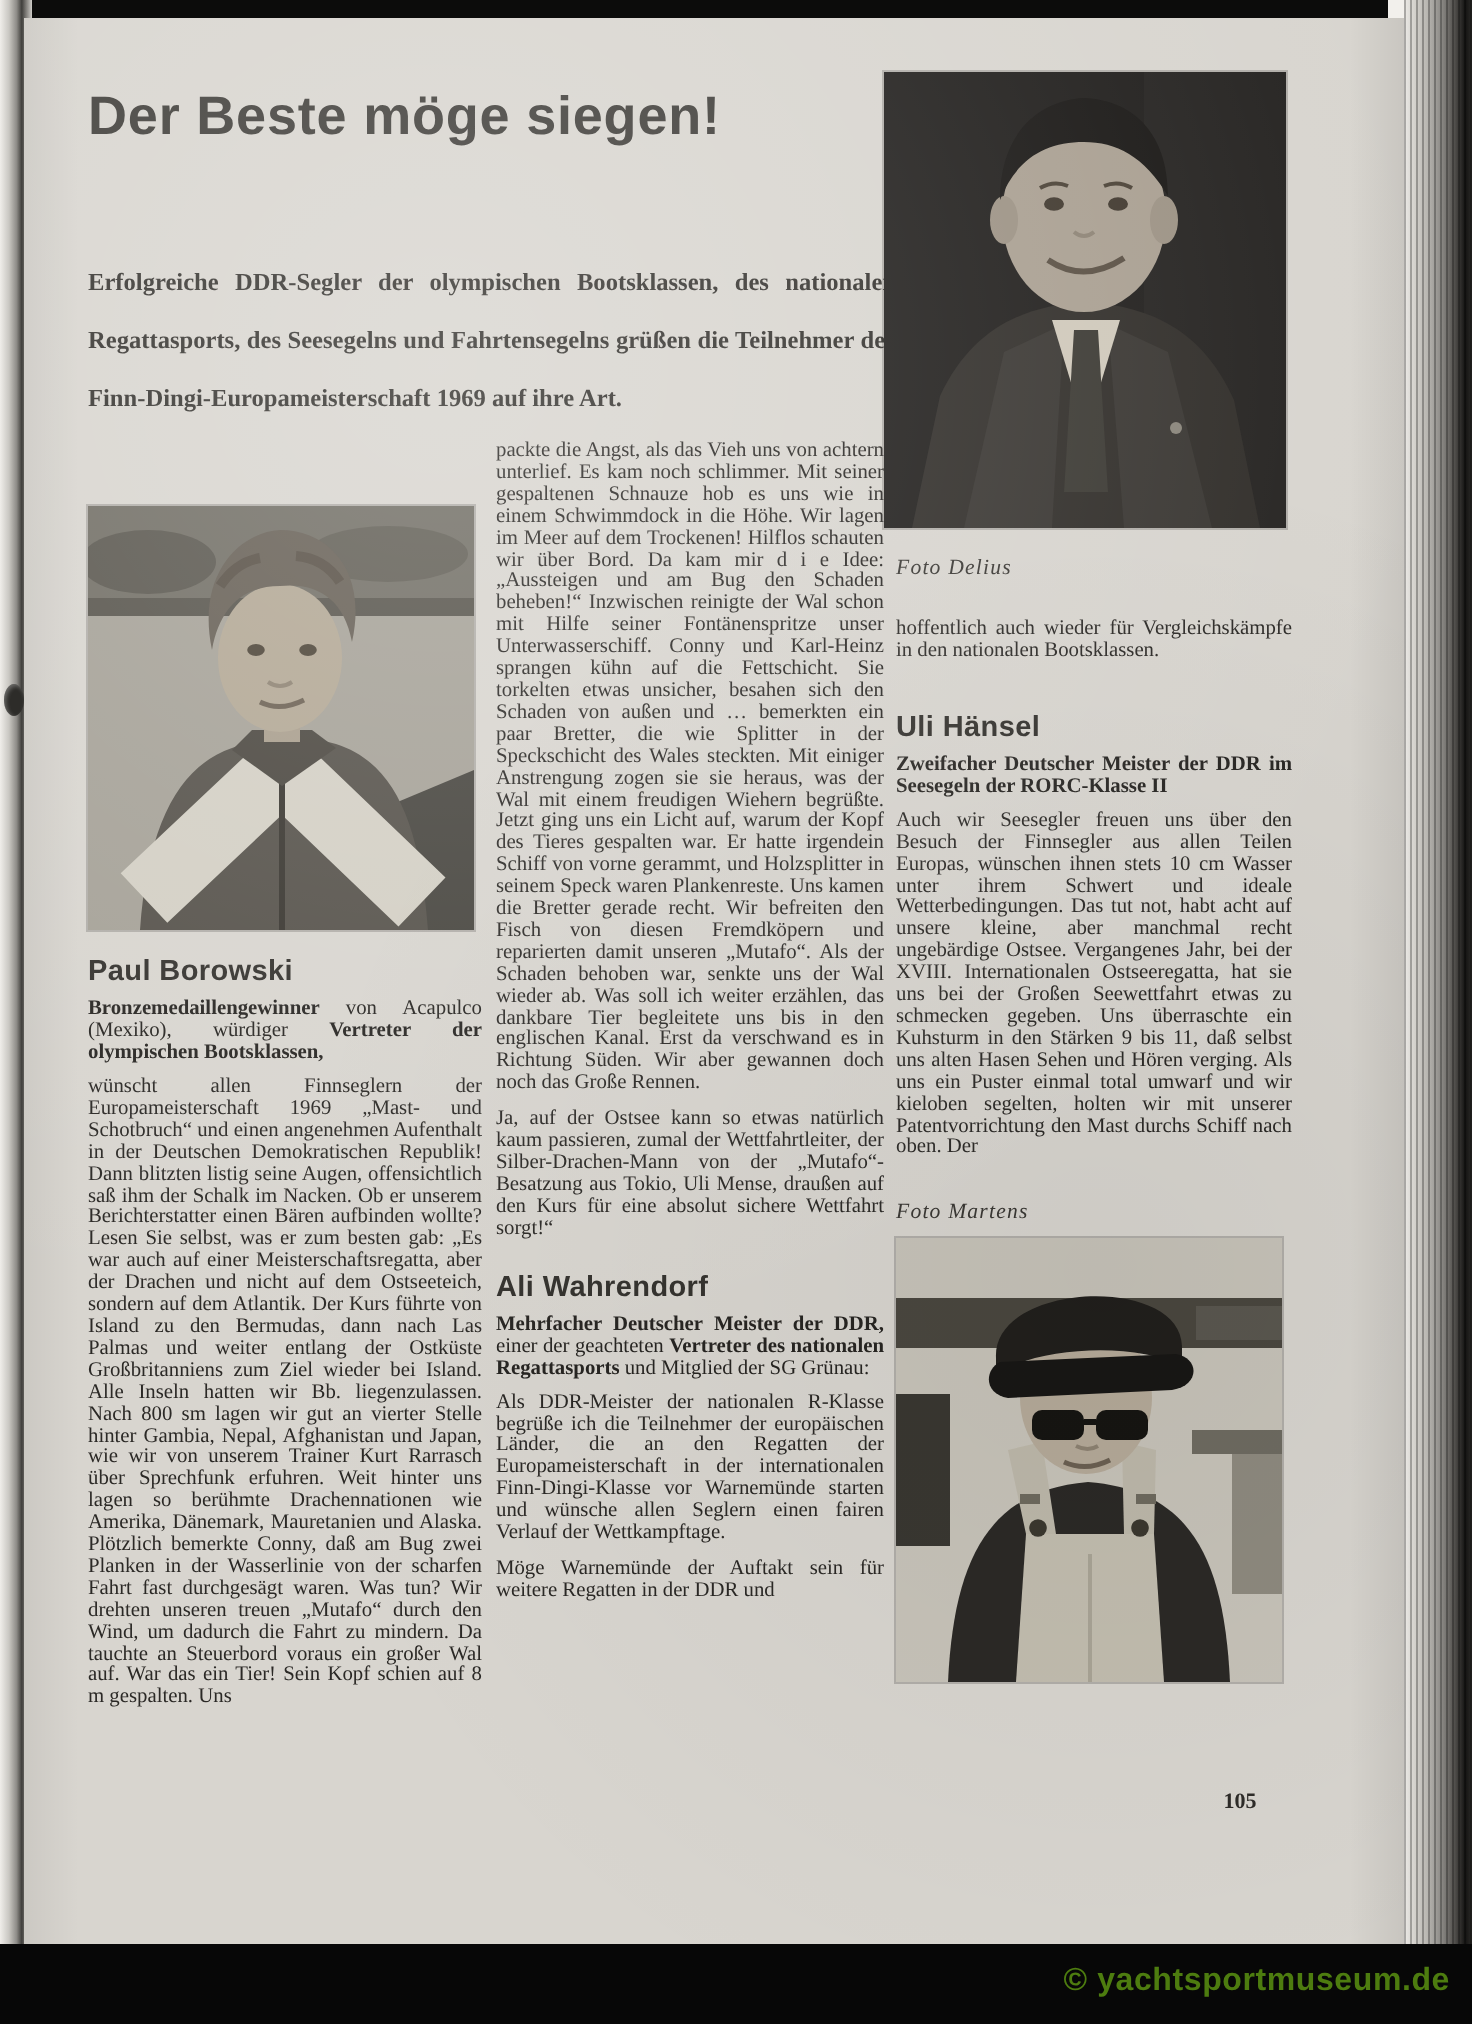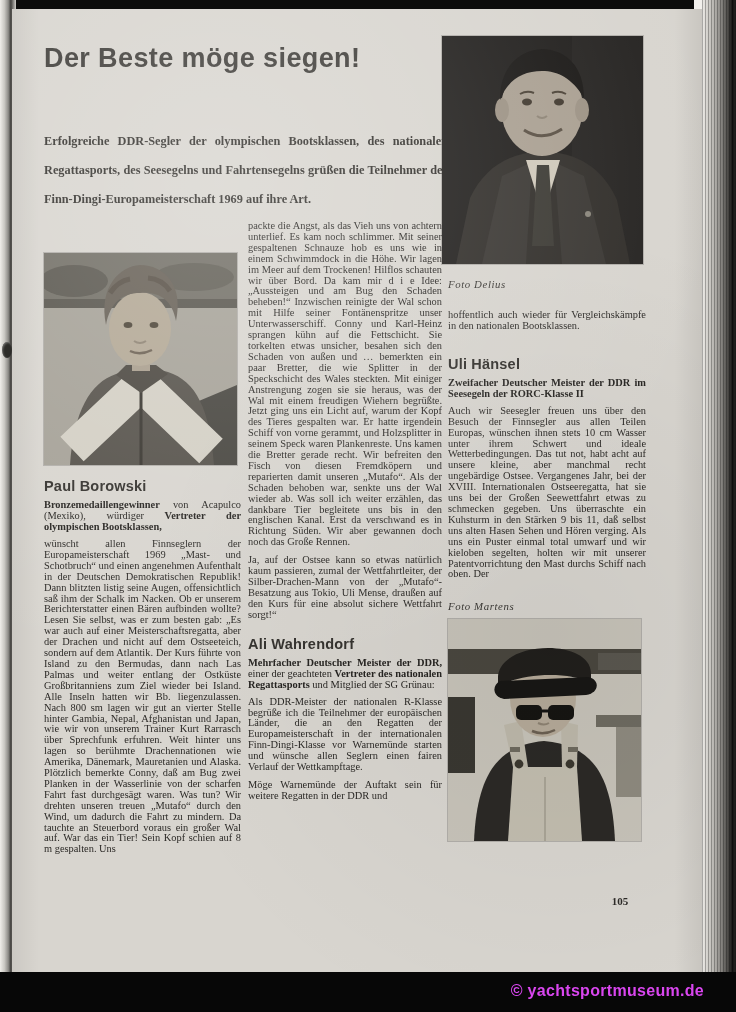--- a/index.html
+++ b/index.html
@@ -12,22 +12,22 @@
   .left-binding{position:absolute;left:0;top:0;width:16px;height:972px;
     background:linear-gradient(to right,#f0eeea 0,#c9c7c2 28%,#8d8b87 52%,#403f3c 68%,#6f6d69 78%,#cfcdc8 100%);}
   .hole{position:absolute;border-radius:50%;background:#2d2c29;box-shadow:inset 1px 1px 2px rgba(255,255,255,.3);}
   .hole-a{left:2px;top:342px;width:10px;height:16px;}
   .hole-b{left:20px;top:346px;width:14px;height:15px;}
   .right-stack{position:absolute;left:702px;top:0;width:34px;height:972px;
     background:
       repeating-linear-gradient(to right,rgba(0,0,0,.28) 0 1px,transparent 1px 3px),
       linear-gradient(to right,#eceae6 0,#d5d3ce 15%,#b7b5b0 35%,#8c8a86 55%,#504e4b 75%,#141312 90%,#2b2a28 100%);}
   .bottom-bar{position:absolute;left:0;top:972px;width:736px;height:40px;background:#070707;
-    color:#d946ef;font-family:"Liberation Sans",sans-serif;font-weight:700;font-size:16px;
-    text-align:right;line-height:38px;padding-right:32px;box-sizing:border-box;letter-spacing:.3px;}
+    color:#4d7c0f;font-family:"Liberation Sans",sans-serif;font-weight:700;font-size:16px;
+    text-align:right;line-height:38px;padding-right:11px;box-sizing:border-box;letter-spacing:.3px;}
 
   
   .page{position:absolute;left:12px;top:9px;width:690px;height:963px;background:#d8d5cf;}
   .page::after{content:"";position:absolute;inset:0;pointer-events:none;
     background:
       radial-gradient(circle at 30% 18%,rgba(255,255,255,.20),transparent 55%),
       radial-gradient(circle at 78% 65%,rgba(0,0,0,.05),transparent 50%),
       linear-gradient(to right,rgba(0,0,0,.06) 0,transparent 4%,transparent 96%,rgba(0,0,0,.07) 100%);}
 
   .title{position:absolute;left:32px;top:34px;margin:0;font-family:"Liberation Sans",sans-serif;

